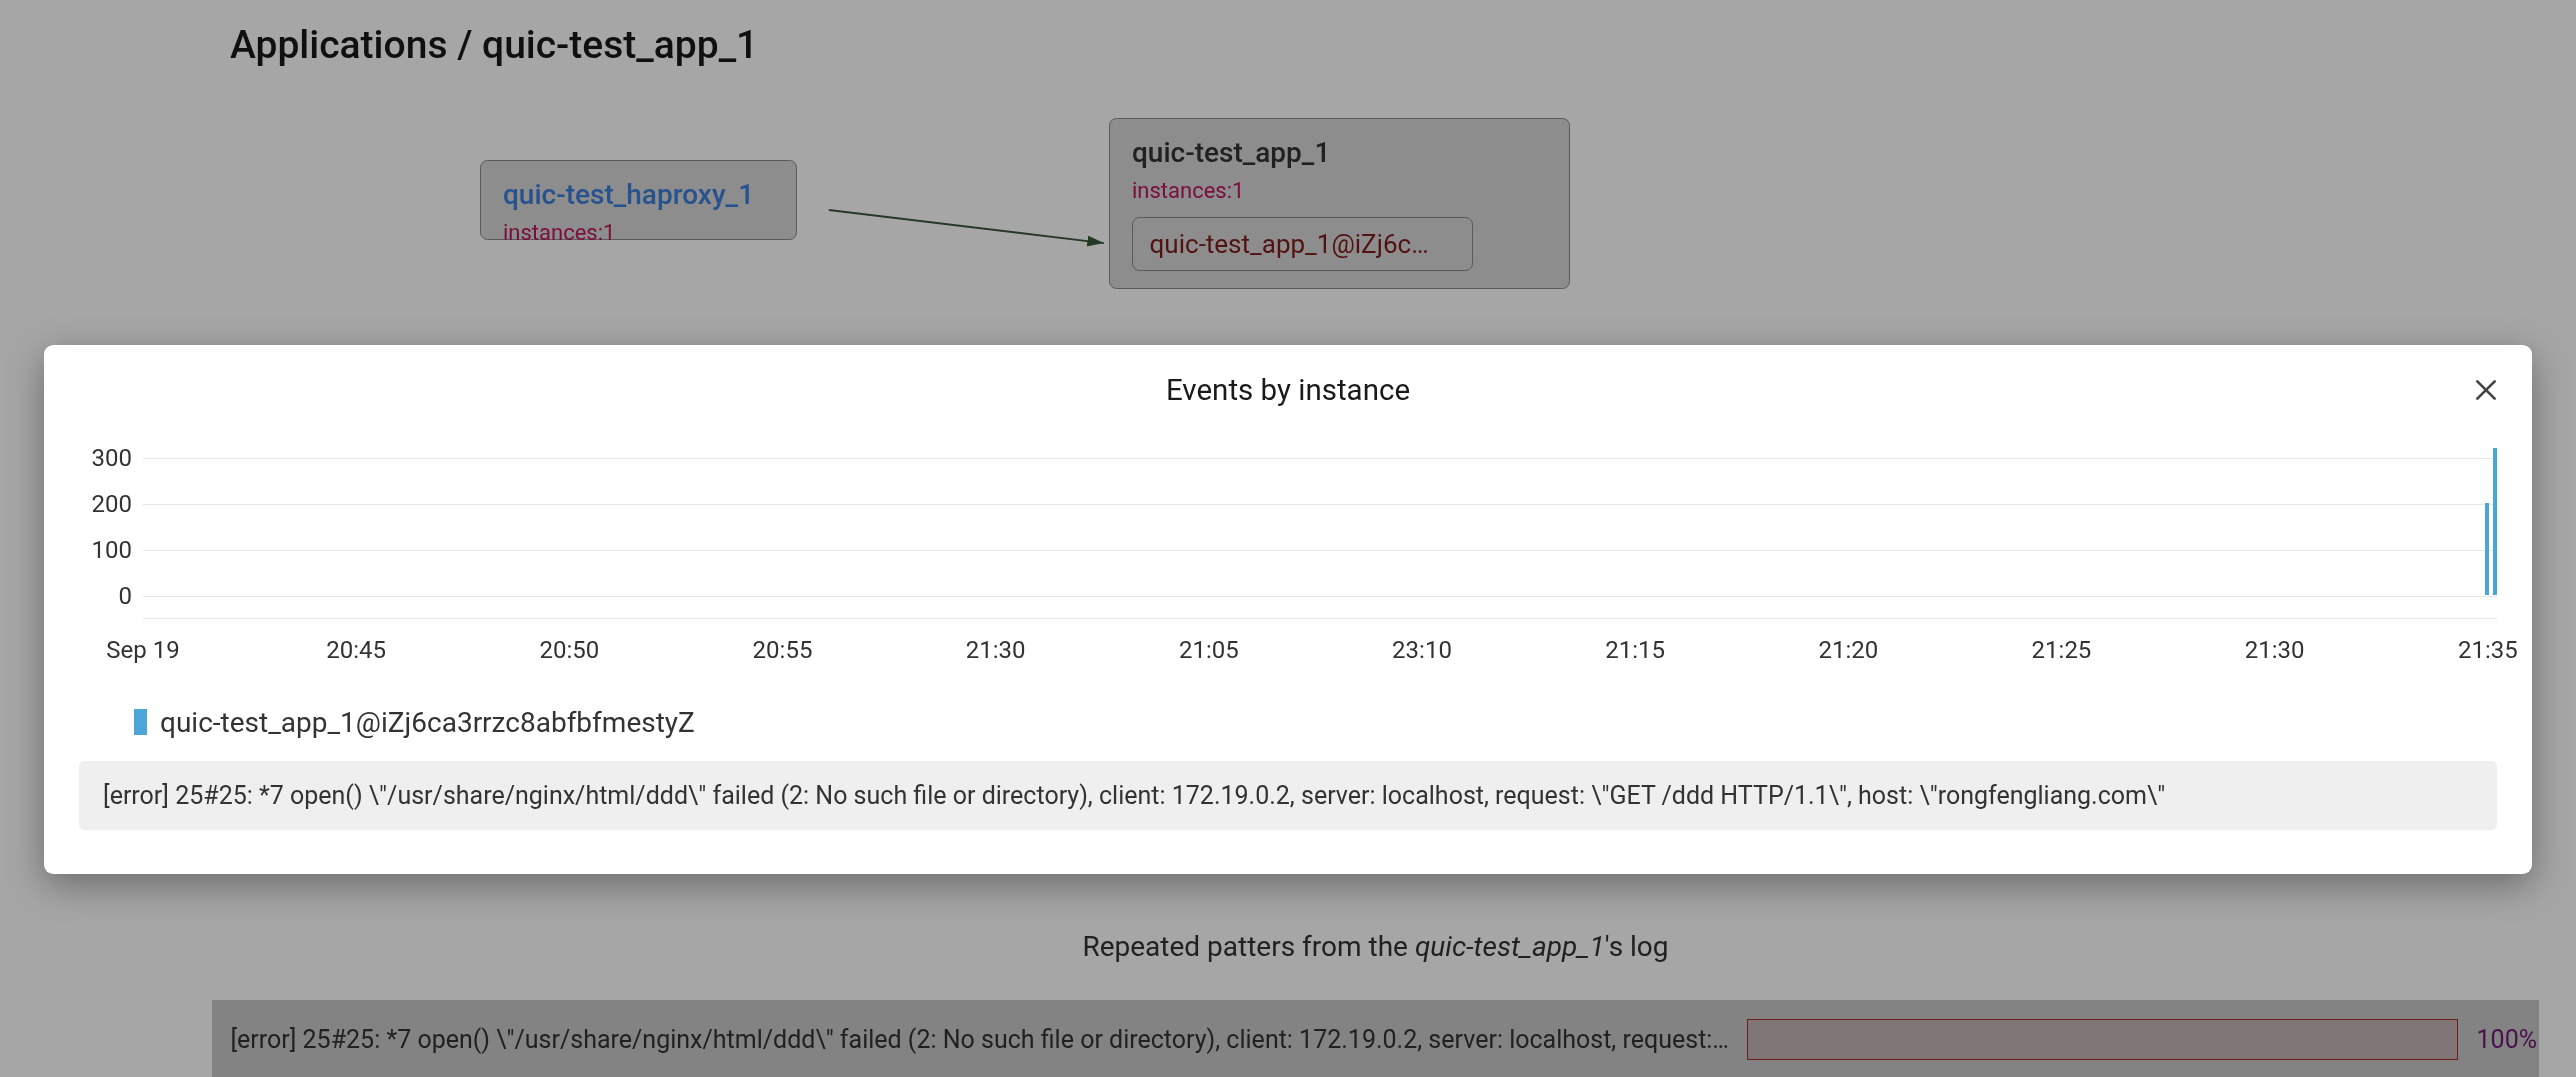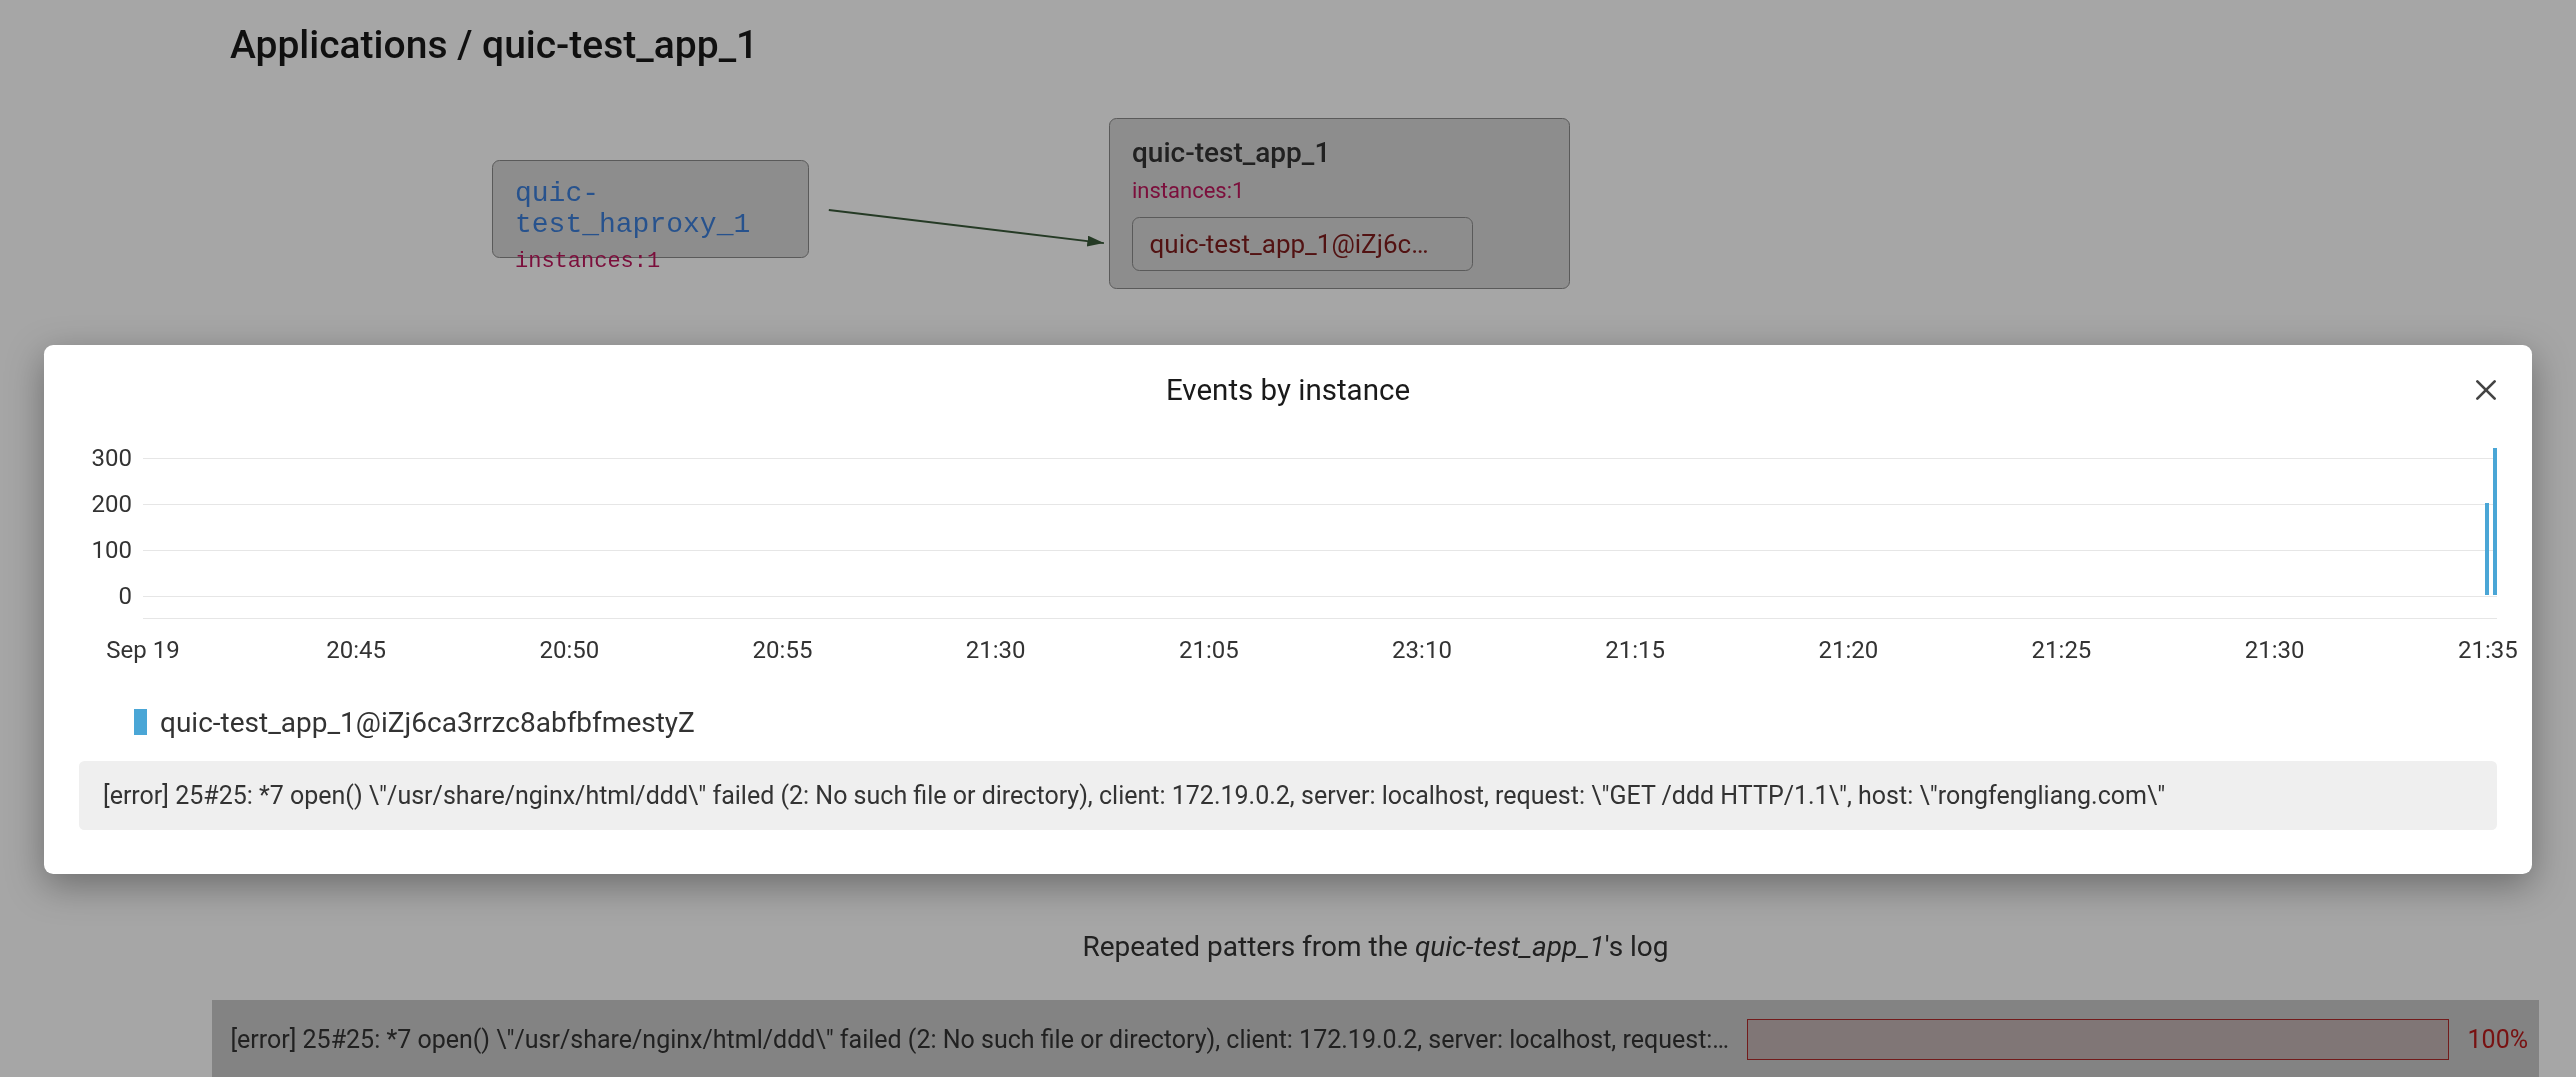--- a/index.html
+++ b/index.html
@@ -216,33 +216,33 @@
       position: relative;
     }
     .bottom-bar-fill {
       position: absolute;
       inset: 0;
       border: 1.8px solid #b02a2a;
       background: rgba(176,42,42,0.12);
     }
     .bottom-pct {
       font-size: 25px;
-      color: #b91c1c;
-      padding-right: 11px;
+      color: #701a75;
+      padding-right: 2px;
     }
   </style>
 </head>
 <body>
 
 <div class="page-bg">
   <div class="breadcrumb">
     <span>Applications / quic-test_app_1</span>
   </div>
 
-  <div class="node" style="top:160px; left:492px; width:317px; height:98px;font-family:Liberation Mono, monospace;">
+  <div class="node" style="top:160px; left:480px; width:317px; height:80px;">
     <div class="node-title">quic-test_haproxy_1</div>
     <div class="node-sub">instances:1</div>
   </div>
 
   <div class="node" style="top:118px; left:1109px; width:461px;">
     <div class="node-title plain">quic-test_app_1</div>
     <div class="node-sub">instances:1</div>
     <div class="node-inner">
       <span>quic-test_app_1@iZj6c…</span>
     </div>

